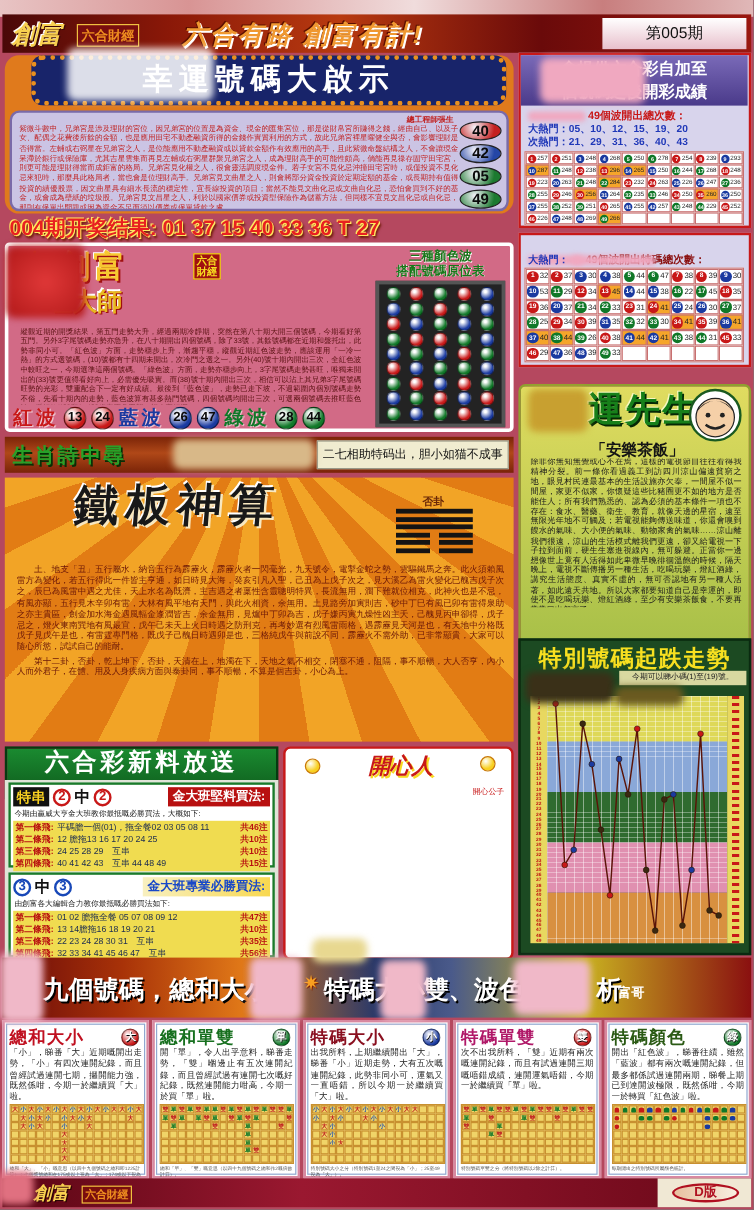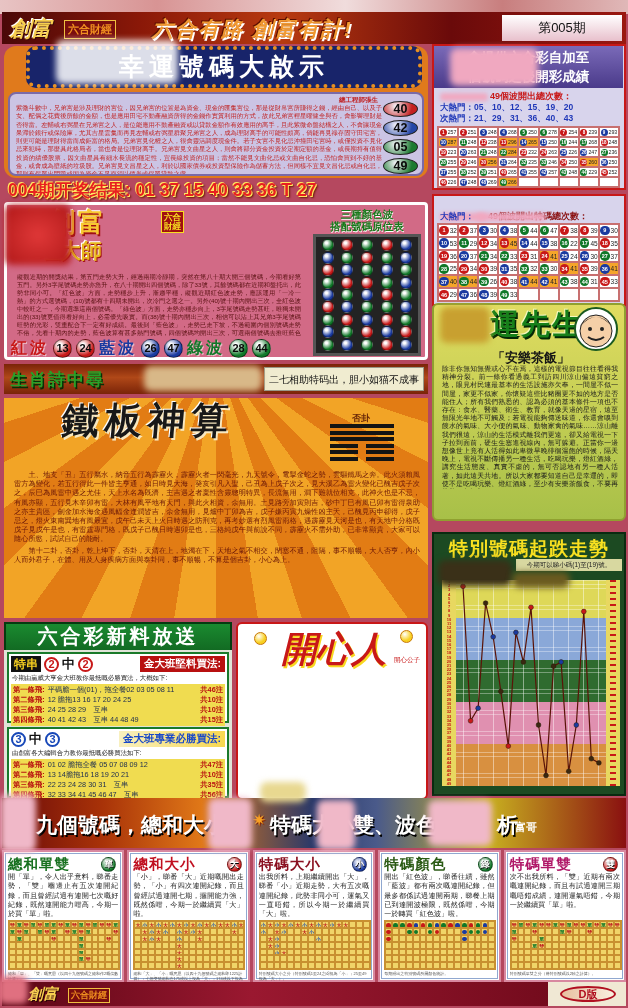--- a/index.html
+++ b/index.html
@@ -73,21 +73,21 @@
   .tag-grad{background:linear-gradient(90deg,#f8f0c0,#f8d850);color:#1848c8;font-size:10.5px;font-weight:900;padding:1px 4px;margin-left:auto;}
   .tip-intro{font-size:6.4px;color:#222;padding:0 3px;}
   .tip-rows{background:#f0dc50;margin:1px 2px;padding:1px 2px;}
   .tip-row{display:flex;font-size:7.3px;line-height:10px;color:#203050;}
   .tip-row .lbl{color:#b81010;font-weight:700;margin-right:3px;}
   .tip-row .cnt{color:#203050;}
   .tip-row .note{margin-left:auto;color:#b81010;font-weight:700;}
 
   
   #panelF{left:236px;top:622px;width:192px;height:178px;background:#fff;border:2.5px solid #c81818;border-radius:6px;}
-  #kaixin-title{position:absolute;left:0;top:2px;width:192px;text-align:center;font-size:35px;font-weight:900;font-style:italic;color:#c81818;text-shadow:1.5px 1.5px 0 #f8d820;}
+  #kaixin-title{position:absolute;left:0;top:2px;width:192px;text-align:center;font-size:18px;font-weight:900;font-style:italic;color:#c81818;text-shadow:1.5px 1.5px 0 #f8d820;}
   .smiley{position:absolute;width:13px;height:13px;border-radius:50%;background:radial-gradient(circle at 35% 30%,#fff,#f8d020 60%);border:1px solid #c87808;}
   #kaixin-sub{position:absolute;right:6px;top:32px;font-size:6.5px;color:#c81818;}
   #kaixin-bubble{position:absolute;left:6px;top:46px;width:176px;height:126px;background:#f0d418;border-radius:14px;}
   #kaixin-text{position:absolute;left:8px;top:6px;width:162px;font-size:12px;line-height:15.5px;color:#111;}
 
   
   #panelG{left:432px;top:44px;width:194px;height:146px;border:2.5px solid #c81818;background:#d8d4ec;}
   #g-title{position:absolute;left:0;top:0;width:189px;height:42px;background:linear-gradient(180deg,#7a6ab8,#4a3a8a);color:#fff;font-size:13.5px;font-weight:900;text-align:center;line-height:19px;padding-top:2px;}
   .g-subrow{position:absolute;left:6px;display:flex;align-items:center;gap:2px;}
   .inline-redact{display:inline-block;background:#f0a8c0;filter:blur(2px);border-radius:3px;}
@@ -97,21 +97,21 @@
   .grid49{position:absolute;display:grid;grid-template-columns:repeat(9,1fr);background:#fff;border:1px solid #c87070;}
   .g-cell{border:.5px solid #c87070;display:flex;align-items:center;justify-content:center;gap:1px;background:#fff;overflow:hidden;}
   .g-cell.hl{background:#f5a52a;}
   .g-ball{border-radius:50%;color:#fff;font-weight:700;display:flex;align-items:center;justify-content:center;flex:none;}
   .g-count{color:#222;}
 
   
   #panelH{left:432px;top:194px;width:194px;height:112px;border:2.5px solid #c81818;background:#d8d4ec;}
 
   
-  #panelI{left:432px;top:303px;width:194px;height:218px;background:linear-gradient(180deg,#e0dc60,#a8c048);border:2px solid #90a030;border-radius:6px;}
+  #panelI{left:432px;top:320px;width:194px;height:218px;background:linear-gradient(180deg,#e0dc60,#a8c048);border:2px solid #90a030;border-radius:6px;}
   #caiyun-title{position:absolute;left:56px;top:0px;font-size:29px;font-weight:900;color:#17801a;letter-spacing:2px;text-shadow:1.5px 1.5px 0 #052805,-1px -1px 0 #f8f8c0;}
   #caiyun-avatar{position:absolute;left:140px;top:2px;width:44px;height:44px;border-radius:50%;background:#fff;border:2px solid #1a5a20;overflow:hidden;}
   #caiyun-sub{position:absolute;left:0;top:44px;width:194px;text-align:center;font-size:13px;font-weight:900;color:#151515;}
   #caiyun-para{position:absolute;left:8px;top:60px;width:176px;height:124px;font-size:6.8px;line-height:8.2px;color:#1a1a1a;text-align:justify;overflow:hidden;}
   #caiyun-bottom{position:absolute;left:8px;top:186px;width:178px;height:28px;display:flex;align-items:center;}
   #caiyun-lbl{font-size:10.5px;line-height:12px;font-weight:900;color:#c81818;white-space:pre-line;}
   #caiyun-balls{display:flex;gap:6px;margin-left:8px;}
   .cball{width:24px;height:24px;border-radius:50%;color:#0a0a0a;font-size:13px;font-weight:900;display:flex;align-items:center;justify-content:center;border:1px solid rgba(0,0,0,.5);}
 
   
@@ -928,263 +928,263 @@
     <div class="redact" style="left:206px;top:0;width:44px;height:52px;background:#f0b8c8;"></div>
     <div class="redact" style="left:315px;top:2px;width:38px;height:50px;background:#f0b8c8;"></div>
     <div class="redact" style="left:426px;top:2px;width:64px;height:46px;background:#f0b8c8;"></div>
     <div class="redact" style="left:258px;top:-16px;width:46px;height:20px;background:#e8d890;"></div>
   </div>
 
   <div id="analysis-row" class="abs">
       <div class="acol">
         <div class="acol-in">
           <div class="acol-title-row">
-            <span class="acol-title" style="color: rgb(23, 112, 31);">總和單雙</span>
-            <span class="acol-badge" style="background: radial-gradient(circle at 35% 30%, rgba(255, 255, 255, 0.9), rgb(16, 120, 40) 70%);">單</span>
-          </div>
-          <div class="acol-text">開「單」，令人出乎意料，睇番走勢，「雙」嗰邊止有五次連開紀錄，而且曾經試過有連開七次嘅好紀錄，既然連開能力咁高，今期一於買「單」啦。</div>
+            <span class="acol-title" style="color: rgb(192, 16, 32);">總和大小</span>
+            <span class="acol-badge" style="background: radial-gradient(circle at 35% 30%, rgba(255, 255, 255, 0.9), rgb(200, 24, 24) 70%);">大</span>
+          </div>
+          <div class="acol-text">「小」，睇番「大」近期嘅開出走勢，「小」有四次連開紀錄，而且曾經試過連開七期，攞開能力強，既然係咁，今期一於繼續買「大」啦。</div>
           <div class="acol-grid">
-            <span class="acell" style="color: rgb(192, 32, 32);">雙</span>
-            <span class="acell" style="color: rgb(16, 120, 40);">單</span>
-            <span class="acell" style="color: rgb(192, 32, 32);">雙</span>
-            <span class="acell" style="color: rgb(16, 120, 40);">單</span>
-            <span class="acell" style="color: rgb(192, 32, 32);">雙</span>
-            <span class="acell" style="color: rgb(16, 120, 40);">單</span>
-            <span class="acell" style="color: rgb(16, 120, 40);">單</span>
-            <span class="acell" style="color: rgb(192, 32, 32);">雙</span>
-            <span class="acell" style="color: rgb(16, 120, 40);">單</span>
-            <span class="acell" style="color: rgb(192, 32, 32);">雙</span>
-            <span class="acell" style="color: rgb(16, 120, 40);">單</span>
-            <span class="acell" style="color: rgb(192, 32, 32);">雙</span>
-            <span class="acell" style="color: rgb(16, 120, 40);">單</span>
-            <span class="acell" style="color: rgb(192, 32, 32);">雙</span>
-            <span class="acell" style="color: rgb(192, 32, 32);">雙</span>
-            <span class="acell" style="color: rgb(16, 120, 40);">單</span>
-            <span class="acell" style="color: rgb(16, 120, 40);">單</span>
-            <span class="acell" style="color: rgb(192, 32, 32);">雙</span>
-            <span class="acell" style="color: rgb(16, 120, 40);">單</span>
-            <span class="acell"></span>
-            <span class="acell" style="color: rgb(16, 120, 40);">單</span>
-            <span class="acell" style="color: rgb(192, 32, 32);">雙</span>
-            <span class="acell" style="color: rgb(16, 120, 40);">單</span>
-            <span class="acell"></span>
-            <span class="acell" style="color: rgb(192, 32, 32);">雙</span>
-            <span class="acell" style="color: rgb(16, 120, 40);">單</span>
-            <span class="acell" style="color: rgb(192, 32, 32);">雙</span>
-            <span class="acell" style="color: rgb(16, 120, 40);">單</span>
-            <span class="acell"></span>
-            <span class="acell"></span>
-            <span class="acell"></span>
-            <span class="acell" style="color: rgb(192, 32, 32);">雙</span>
-            <span class="acell"></span>
-            <span class="acell" style="color: rgb(16, 120, 40);">單</span>
-            <span class="acell"></span>
-            <span class="acell"></span>
-            <span class="acell"></span>
-            <span class="acell"></span>
-            <span class="acell" style="color: rgb(192, 32, 32);">雙</span>
-            <span class="acell"></span>
-            <span class="acell"></span>
-            <span class="acell"></span>
-            <span class="acell" style="color: rgb(16, 120, 40);">單</span>
-            <span class="acell"></span>
-            <span class="acell"></span>
-            <span class="acell"></span>
-            <span class="acell" style="color: rgb(192, 32, 32);">雙</span>
-            <span class="acell"></span>
-            <span class="acell"></span>
-            <span class="acell"></span>
-            <span class="acell"></span>
-            <span class="acell"></span>
-            <span class="acell"></span>
-            <span class="acell"></span>
-            <span class="acell"></span>
-            <span class="acell"></span>
-            <span class="acell"></span>
-            <span class="acell"></span>
-            <span class="acell" style="color: rgb(16, 120, 40);">單</span>
-            <span class="acell"></span>
-            <span class="acell"></span>
-            <span class="acell"></span>
-            <span class="acell"></span>
-            <span class="acell"></span>
-            <span class="acell"></span>
-            <span class="acell"></span>
-            <span class="acell"></span>
-            <span class="acell"></span>
-            <span class="acell"></span>
-            <span class="acell"></span>
-            <span class="acell"></span>
-            <span class="acell"></span>
-            <span class="acell"></span>
-            <span class="acell"></span>
-            <span class="acell" style="color: rgb(16, 120, 40);">單</span>
-            <span class="acell"></span>
-            <span class="acell"></span>
-            <span class="acell"></span>
-            <span class="acell"></span>
-            <span class="acell"></span>
-            <span class="acell"></span>
-            <span class="acell"></span>
-            <span class="acell"></span>
-            <span class="acell"></span>
-            <span class="acell"></span>
-            <span class="acell"></span>
-            <span class="acell"></span>
-            <span class="acell"></span>
-            <span class="acell"></span>
-            <span class="acell"></span>
-            <span class="acell" style="color: rgb(16, 120, 40);">單</span>
-            <span class="acell" style="color: rgb(192, 32, 32);">雙</span>
-            <span class="acell"></span>
-            <span class="acell"></span>
-            <span class="acell"></span>
-            <span class="acell"></span>
-            <span class="acell"></span>
-            <span class="acell"></span>
-            <span class="acell"></span>
-            <span class="acell"></span>
-            <span class="acell"></span>
-            <span class="acell"></span>
-            <span class="acell"></span>
-            <span class="acell"></span>
-            <span class="acell"></span>
-            <span class="acell"></span>
-            <span class="acell"></span>
-            <span class="acell"></span>
-            <span class="acell"></span>
-            <span class="acell"></span>
-            <span class="acell"></span>
-            <span class="acell"></span>
-          </div>
-          <div class="acol-foot">總和「單」、「雙」嘅意思（以四十九個號碼之總和作2嘅倍數計算）。</div>
+            <span class="acell" style="color: rgb(192, 32, 32);">大</span>
+            <span class="acell" style="color: rgb(32, 80, 176);">小</span>
+            <span class="acell" style="color: rgb(192, 32, 32);">大</span>
+            <span class="acell" style="color: rgb(32, 80, 176);">小</span>
+            <span class="acell" style="color: rgb(192, 32, 32);">大</span>
+            <span class="acell" style="color: rgb(32, 80, 176);">小</span>
+            <span class="acell" style="color: rgb(192, 32, 32);">大</span>
+            <span class="acell" style="color: rgb(32, 80, 176);">小</span>
+            <span class="acell" style="color: rgb(192, 32, 32);">大</span>
+            <span class="acell" style="color: rgb(32, 80, 176);">小</span>
+            <span class="acell" style="color: rgb(192, 32, 32);">大</span>
+            <span class="acell" style="color: rgb(32, 80, 176);">小</span>
+            <span class="acell" style="color: rgb(192, 32, 32);">大</span>
+            <span class="acell" style="color: rgb(192, 32, 32);">大</span>
+            <span class="acell" style="color: rgb(32, 80, 176);">小</span>
+            <span class="acell" style="color: rgb(192, 32, 32);">大</span>
+            <span class="acell"></span>
+            <span class="acell" style="color: rgb(192, 32, 32);">大</span>
+            <span class="acell" style="color: rgb(32, 80, 176);">小</span>
+            <span class="acell" style="color: rgb(192, 32, 32);">大</span>
+            <span class="acell" style="color: rgb(32, 80, 176);">小</span>
+            <span class="acell"></span>
+            <span class="acell" style="color: rgb(32, 80, 176);">小</span>
+            <span class="acell" style="color: rgb(192, 32, 32);">大</span>
+            <span class="acell" style="color: rgb(32, 80, 176);">小</span>
+            <span class="acell" style="color: rgb(192, 32, 32);">大</span>
+            <span class="acell"></span>
+            <span class="acell"></span>
+            <span class="acell"></span>
+            <span class="acell"></span>
+            <span class="acell" style="color: rgb(192, 32, 32);">大</span>
+            <span class="acell"></span>
+            <span class="acell"></span>
+            <span class="acell" style="color: rgb(192, 32, 32);">大</span>
+            <span class="acell" style="color: rgb(32, 80, 176);">小</span>
+            <span class="acell" style="color: rgb(192, 32, 32);">大</span>
+            <span class="acell"></span>
+            <span class="acell"></span>
+            <span class="acell" style="color: rgb(32, 80, 176);">小</span>
+            <span class="acell"></span>
+            <span class="acell"></span>
+            <span class="acell" style="color: rgb(192, 32, 32);">大</span>
+            <span class="acell"></span>
+            <span class="acell"></span>
+            <span class="acell"></span>
+            <span class="acell"></span>
+            <span class="acell"></span>
+            <span class="acell"></span>
+            <span class="acell"></span>
+            <span class="acell"></span>
+            <span class="acell"></span>
+            <span class="acell"></span>
+            <span class="acell"></span>
+            <span class="acell"></span>
+            <span class="acell" style="color: rgb(192, 32, 32);">大</span>
+            <span class="acell"></span>
+            <span class="acell"></span>
+            <span class="acell"></span>
+            <span class="acell"></span>
+            <span class="acell"></span>
+            <span class="acell"></span>
+            <span class="acell"></span>
+            <span class="acell"></span>
+            <span class="acell"></span>
+            <span class="acell"></span>
+            <span class="acell"></span>
+            <span class="acell"></span>
+            <span class="acell"></span>
+            <span class="acell"></span>
+            <span class="acell"></span>
+            <span class="acell" style="color: rgb(192, 32, 32);">大</span>
+            <span class="acell"></span>
+            <span class="acell"></span>
+            <span class="acell"></span>
+            <span class="acell"></span>
+            <span class="acell"></span>
+            <span class="acell"></span>
+            <span class="acell"></span>
+            <span class="acell"></span>
+            <span class="acell"></span>
+            <span class="acell"></span>
+            <span class="acell"></span>
+            <span class="acell"></span>
+            <span class="acell"></span>
+            <span class="acell"></span>
+            <span class="acell"></span>
+            <span class="acell" style="color: rgb(192, 32, 32);">大</span>
+            <span class="acell"></span>
+            <span class="acell"></span>
+            <span class="acell"></span>
+            <span class="acell"></span>
+            <span class="acell"></span>
+            <span class="acell"></span>
+            <span class="acell"></span>
+            <span class="acell"></span>
+            <span class="acell"></span>
+            <span class="acell"></span>
+            <span class="acell"></span>
+            <span class="acell"></span>
+            <span class="acell"></span>
+            <span class="acell"></span>
+            <span class="acell"></span>
+            <span class="acell" style="color: rgb(192, 32, 32);">大</span>
+            <span class="acell"></span>
+            <span class="acell"></span>
+            <span class="acell"></span>
+            <span class="acell"></span>
+            <span class="acell"></span>
+            <span class="acell"></span>
+            <span class="acell"></span>
+            <span class="acell"></span>
+            <span class="acell"></span>
+          </div>
+          <div class="acol-foot">總和「大」、「小」嘅意思（以四十九個號碼之總和即1225計算）：七個獎號總和在175或以上視為「大」；174或以下視為「小」。</div>
         </div>
       </div>
       <div class="acol">
         <div class="acol-in">
           <div class="acol-title-row">
-            <span class="acol-title" style="color: rgb(192, 16, 32);">總和大小</span>
-            <span class="acol-badge" style="background: radial-gradient(circle at 35% 30%, rgba(255, 255, 255, 0.9), rgb(200, 24, 24) 70%);">大</span>
-          </div>
-          <div class="acol-text">「小」，睇番「大」近期嘅開出走勢，「小」有四次連開紀錄，而且曾經試過連開七期，攞開能力強，既然係咁，今期一於繼續買「大」啦。</div>
+            <span class="acol-title" style="color: rgb(23, 112, 31);">總和單雙</span>
+            <span class="acol-badge" style="background: radial-gradient(circle at 35% 30%, rgba(255, 255, 255, 0.9), rgb(16, 120, 40) 70%);">單</span>
+          </div>
+          <div class="acol-text">開「單」，令人出乎意料，睇番走勢，「雙」嗰邊止有五次連開紀錄，而且曾經試過有連開七次嘅好紀錄，既然連開能力咁高，今期一於買「單」啦。</div>
           <div class="acol-grid">
-            <span class="acell" style="color: rgb(192, 32, 32);">大</span>
-            <span class="acell" style="color: rgb(32, 80, 176);">小</span>
-            <span class="acell" style="color: rgb(192, 32, 32);">大</span>
-            <span class="acell" style="color: rgb(32, 80, 176);">小</span>
-            <span class="acell" style="color: rgb(192, 32, 32);">大</span>
-            <span class="acell" style="color: rgb(32, 80, 176);">小</span>
-            <span class="acell" style="color: rgb(192, 32, 32);">大</span>
-            <span class="acell" style="color: rgb(32, 80, 176);">小</span>
-            <span class="acell" style="color: rgb(192, 32, 32);">大</span>
-            <span class="acell" style="color: rgb(32, 80, 176);">小</span>
-            <span class="acell" style="color: rgb(192, 32, 32);">大</span>
-            <span class="acell" style="color: rgb(32, 80, 176);">小</span>
-            <span class="acell" style="color: rgb(192, 32, 32);">大</span>
-            <span class="acell" style="color: rgb(192, 32, 32);">大</span>
-            <span class="acell" style="color: rgb(32, 80, 176);">小</span>
-            <span class="acell" style="color: rgb(192, 32, 32);">大</span>
-            <span class="acell"></span>
-            <span class="acell" style="color: rgb(192, 32, 32);">大</span>
-            <span class="acell" style="color: rgb(32, 80, 176);">小</span>
-            <span class="acell" style="color: rgb(192, 32, 32);">大</span>
-            <span class="acell" style="color: rgb(32, 80, 176);">小</span>
-            <span class="acell"></span>
-            <span class="acell" style="color: rgb(32, 80, 176);">小</span>
-            <span class="acell" style="color: rgb(192, 32, 32);">大</span>
-            <span class="acell" style="color: rgb(32, 80, 176);">小</span>
-            <span class="acell" style="color: rgb(192, 32, 32);">大</span>
-            <span class="acell"></span>
-            <span class="acell"></span>
-            <span class="acell"></span>
-            <span class="acell"></span>
-            <span class="acell" style="color: rgb(192, 32, 32);">大</span>
-            <span class="acell"></span>
-            <span class="acell"></span>
-            <span class="acell" style="color: rgb(192, 32, 32);">大</span>
-            <span class="acell" style="color: rgb(32, 80, 176);">小</span>
-            <span class="acell" style="color: rgb(192, 32, 32);">大</span>
-            <span class="acell"></span>
-            <span class="acell"></span>
-            <span class="acell" style="color: rgb(32, 80, 176);">小</span>
-            <span class="acell"></span>
-            <span class="acell"></span>
-            <span class="acell" style="color: rgb(192, 32, 32);">大</span>
-            <span class="acell"></span>
-            <span class="acell"></span>
-            <span class="acell"></span>
-            <span class="acell"></span>
-            <span class="acell"></span>
-            <span class="acell"></span>
-            <span class="acell"></span>
-            <span class="acell"></span>
-            <span class="acell"></span>
-            <span class="acell"></span>
-            <span class="acell"></span>
-            <span class="acell"></span>
-            <span class="acell" style="color: rgb(192, 32, 32);">大</span>
-            <span class="acell"></span>
-            <span class="acell"></span>
-            <span class="acell"></span>
-            <span class="acell"></span>
-            <span class="acell"></span>
-            <span class="acell"></span>
-            <span class="acell"></span>
-            <span class="acell"></span>
-            <span class="acell"></span>
-            <span class="acell"></span>
-            <span class="acell"></span>
-            <span class="acell"></span>
-            <span class="acell"></span>
-            <span class="acell"></span>
-            <span class="acell"></span>
-            <span class="acell" style="color: rgb(192, 32, 32);">大</span>
-            <span class="acell"></span>
-            <span class="acell"></span>
-            <span class="acell"></span>
-            <span class="acell"></span>
-            <span class="acell"></span>
-            <span class="acell"></span>
-            <span class="acell"></span>
-            <span class="acell"></span>
-            <span class="acell"></span>
-            <span class="acell"></span>
-            <span class="acell"></span>
-            <span class="acell"></span>
-            <span class="acell"></span>
-            <span class="acell"></span>
-            <span class="acell"></span>
-            <span class="acell" style="color: rgb(192, 32, 32);">大</span>
-            <span class="acell"></span>
-            <span class="acell"></span>
-            <span class="acell"></span>
-            <span class="acell"></span>
-            <span class="acell"></span>
-            <span class="acell"></span>
-            <span class="acell"></span>
-            <span class="acell"></span>
-            <span class="acell"></span>
-            <span class="acell"></span>
-            <span class="acell"></span>
-            <span class="acell"></span>
-            <span class="acell"></span>
-            <span class="acell"></span>
-            <span class="acell"></span>
-            <span class="acell" style="color: rgb(192, 32, 32);">大</span>
-            <span class="acell"></span>
-            <span class="acell"></span>
-            <span class="acell"></span>
-            <span class="acell"></span>
-            <span class="acell"></span>
-            <span class="acell"></span>
-            <span class="acell"></span>
-            <span class="acell"></span>
-            <span class="acell"></span>
-          </div>
-          <div class="acol-foot">總和「大」、「小」嘅意思（以四十九個號碼之總和即1225計算）：七個獎號總和在175或以上視為「大」；174或以下視為「小」。</div>
+            <span class="acell" style="color: rgb(192, 32, 32);">雙</span>
+            <span class="acell" style="color: rgb(16, 120, 40);">單</span>
+            <span class="acell" style="color: rgb(192, 32, 32);">雙</span>
+            <span class="acell" style="color: rgb(16, 120, 40);">單</span>
+            <span class="acell" style="color: rgb(192, 32, 32);">雙</span>
+            <span class="acell" style="color: rgb(16, 120, 40);">單</span>
+            <span class="acell" style="color: rgb(16, 120, 40);">單</span>
+            <span class="acell" style="color: rgb(192, 32, 32);">雙</span>
+            <span class="acell" style="color: rgb(16, 120, 40);">單</span>
+            <span class="acell" style="color: rgb(192, 32, 32);">雙</span>
+            <span class="acell" style="color: rgb(16, 120, 40);">單</span>
+            <span class="acell" style="color: rgb(192, 32, 32);">雙</span>
+            <span class="acell" style="color: rgb(16, 120, 40);">單</span>
+            <span class="acell" style="color: rgb(192, 32, 32);">雙</span>
+            <span class="acell" style="color: rgb(192, 32, 32);">雙</span>
+            <span class="acell" style="color: rgb(16, 120, 40);">單</span>
+            <span class="acell" style="color: rgb(16, 120, 40);">單</span>
+            <span class="acell" style="color: rgb(192, 32, 32);">雙</span>
+            <span class="acell" style="color: rgb(16, 120, 40);">單</span>
+            <span class="acell"></span>
+            <span class="acell" style="color: rgb(16, 120, 40);">單</span>
+            <span class="acell" style="color: rgb(192, 32, 32);">雙</span>
+            <span class="acell" style="color: rgb(16, 120, 40);">單</span>
+            <span class="acell"></span>
+            <span class="acell" style="color: rgb(192, 32, 32);">雙</span>
+            <span class="acell" style="color: rgb(16, 120, 40);">單</span>
+            <span class="acell" style="color: rgb(192, 32, 32);">雙</span>
+            <span class="acell" style="color: rgb(16, 120, 40);">單</span>
+            <span class="acell"></span>
+            <span class="acell"></span>
+            <span class="acell"></span>
+            <span class="acell" style="color: rgb(192, 32, 32);">雙</span>
+            <span class="acell"></span>
+            <span class="acell" style="color: rgb(16, 120, 40);">單</span>
+            <span class="acell"></span>
+            <span class="acell"></span>
+            <span class="acell"></span>
+            <span class="acell"></span>
+            <span class="acell" style="color: rgb(192, 32, 32);">雙</span>
+            <span class="acell"></span>
+            <span class="acell"></span>
+            <span class="acell"></span>
+            <span class="acell" style="color: rgb(16, 120, 40);">單</span>
+            <span class="acell"></span>
+            <span class="acell"></span>
+            <span class="acell"></span>
+            <span class="acell" style="color: rgb(192, 32, 32);">雙</span>
+            <span class="acell"></span>
+            <span class="acell"></span>
+            <span class="acell"></span>
+            <span class="acell"></span>
+            <span class="acell"></span>
+            <span class="acell"></span>
+            <span class="acell"></span>
+            <span class="acell"></span>
+            <span class="acell"></span>
+            <span class="acell"></span>
+            <span class="acell"></span>
+            <span class="acell" style="color: rgb(16, 120, 40);">單</span>
+            <span class="acell"></span>
+            <span class="acell"></span>
+            <span class="acell"></span>
+            <span class="acell"></span>
+            <span class="acell"></span>
+            <span class="acell"></span>
+            <span class="acell"></span>
+            <span class="acell"></span>
+            <span class="acell"></span>
+            <span class="acell"></span>
+            <span class="acell"></span>
+            <span class="acell"></span>
+            <span class="acell"></span>
+            <span class="acell"></span>
+            <span class="acell"></span>
+            <span class="acell" style="color: rgb(16, 120, 40);">單</span>
+            <span class="acell"></span>
+            <span class="acell"></span>
+            <span class="acell"></span>
+            <span class="acell"></span>
+            <span class="acell"></span>
+            <span class="acell"></span>
+            <span class="acell"></span>
+            <span class="acell"></span>
+            <span class="acell"></span>
+            <span class="acell"></span>
+            <span class="acell"></span>
+            <span class="acell"></span>
+            <span class="acell"></span>
+            <span class="acell"></span>
+            <span class="acell"></span>
+            <span class="acell" style="color: rgb(16, 120, 40);">單</span>
+            <span class="acell" style="color: rgb(192, 32, 32);">雙</span>
+            <span class="acell"></span>
+            <span class="acell"></span>
+            <span class="acell"></span>
+            <span class="acell"></span>
+            <span class="acell"></span>
+            <span class="acell"></span>
+            <span class="acell"></span>
+            <span class="acell"></span>
+            <span class="acell"></span>
+            <span class="acell"></span>
+            <span class="acell"></span>
+            <span class="acell"></span>
+            <span class="acell"></span>
+            <span class="acell"></span>
+            <span class="acell"></span>
+            <span class="acell"></span>
+            <span class="acell"></span>
+            <span class="acell"></span>
+            <span class="acell"></span>
+            <span class="acell"></span>
+          </div>
+          <div class="acol-foot">總和「單」、「雙」嘅意思（以四十九個號碼之總和作2嘅倍數計算）。</div>
         </div>
       </div>
       <div class="acol">
         <div class="acol-in">
           <div class="acol-title-row">
             <span class="acol-title" style="color: rgb(138, 16, 32);">特碼大小</span>
             <span class="acol-badge" style="background: radial-gradient(circle at 35% 30%, rgba(255, 255, 255, 0.9), rgb(26, 58, 160) 70%);">小</span>
           </div>
           <div class="acol-text">出我所料，上期繼續開出「大」，睇番「小」近期走勢，大有五次嘅連開紀錄，此勢非同小可，運氣又一直唔錯，所以今期一於繼續買「大」啦。</div>
           <div class="acol-grid">
@@ -1300,315 +1300,315 @@
             <span class="acell"></span>
             <span class="acell"></span>
             <span class="acell"></span>
           </div>
           <div class="acol-foot">特別號碼大小之分（特別號碼1至24之間視為「小」；25至49視為「大」）。</div>
         </div>
       </div>
       <div class="acol">
         <div class="acol-in">
           <div class="acol-title-row">
-            <span class="acol-title" style="color: rgb(42, 90, 20);">特碼顏色</span>
-            <span class="acol-badge" style="background: radial-gradient(circle at 35% 30%, rgba(255, 255, 255, 0.9), rgb(16, 120, 40) 70%);">綠</span>
-          </div>
-          <div class="acol-text">開出「紅色波」，睇番往績，雖然「藍波」都有兩次嘅連開紀錄，但最多都係試過連開兩期，睇餐上期已到達開波極限，既然係咁，今期一於轉買「紅色波」啦。</div>
+            <span class="acol-title" style="color: rgb(176, 24, 104);">特碼單雙</span>
+            <span class="acol-badge" style="background: radial-gradient(circle at 35% 30%, rgba(255, 255, 255, 0.9), rgb(200, 24, 24) 70%);">雙</span>
+          </div>
+          <div class="acol-text">次不出我所料，「雙」近期有兩次嘅連開紀錄，而且有試過連開三期嘅唔錯成績，連開運氣唔錯，今期一於繼續買「單」啦。</div>
           <div class="acol-grid">
-            <span class="acell">
-              <span class="adot" style="background: rgb(200, 24, 24);"></span>
-            </span>
-            <span class="acell">
-              <span class="adot" style="background: rgb(16, 120, 40);"></span>
-            </span>
-            <span class="acell">
-              <span class="adot" style="background: rgb(16, 120, 40);"></span>
-            </span>
-            <span class="acell">
-              <span class="adot" style="background: rgb(200, 24, 24);"></span>
-            </span>
-            <span class="acell">
-              <span class="adot" style="background: rgb(26, 58, 160);"></span>
-            </span>
-            <span class="acell">
-              <span class="adot" style="background: rgb(200, 24, 24);"></span>
-            </span>
-            <span class="acell">
-              <span class="adot" style="background: rgb(16, 120, 40);"></span>
-            </span>
-            <span class="acell">
-              <span class="adot" style="background: rgb(26, 58, 160);"></span>
-            </span>
-            <span class="acell">
-              <span class="adot" style="background: rgb(16, 120, 40);"></span>
-            </span>
-            <span class="acell">
-              <span class="adot" style="background: rgb(200, 24, 24);"></span>
-            </span>
-            <span class="acell">
-              <span class="adot" style="background: rgb(26, 58, 160);"></span>
-            </span>
-            <span class="acell">
-              <span class="adot" style="background: rgb(16, 120, 40);"></span>
-            </span>
-            <span class="acell">
-              <span class="adot" style="background: rgb(200, 24, 24);"></span>
-            </span>
-            <span class="acell">
-              <span class="adot" style="background: rgb(16, 120, 40);"></span>
-            </span>
-            <span class="acell">
-              <span class="adot" style="background: rgb(26, 58, 160);"></span>
-            </span>
-            <span class="acell"></span>
-            <span class="acell">
-              <span class="adot" style="background: rgb(200, 24, 24);"></span>
-            </span>
-            <span class="acell"></span>
-            <span class="acell"></span>
-            <span class="acell">
-              <span class="adot" style="background: rgb(16, 120, 40);"></span>
-            </span>
-            <span class="acell">
-              <span class="adot" style="background: rgb(16, 120, 40);"></span>
-            </span>
-            <span class="acell"></span>
-            <span class="acell">
-              <span class="adot" style="background: rgb(16, 120, 40);"></span>
-            </span>
-            <span class="acell">
-              <span class="adot" style="background: rgb(200, 24, 24);"></span>
-            </span>
-            <span class="acell"></span>
-            <span class="acell"></span>
-            <span class="acell"></span>
-            <span class="acell">
-              <span class="adot" style="background: rgb(26, 58, 160);"></span>
-            </span>
-            <span class="acell">
-              <span class="adot" style="background: rgb(16, 120, 40);"></span>
-            </span>
-            <span class="acell">
-              <span class="adot" style="background: rgb(16, 120, 40);"></span>
-            </span>
-            <span class="acell">
-              <span class="adot" style="background: rgb(26, 58, 160);"></span>
-            </span>
-            <span class="acell"></span>
-            <span class="acell">
-              <span class="adot" style="background: rgb(200, 24, 24);"></span>
-            </span>
-            <span class="acell"></span>
-            <span class="acell"></span>
-            <span class="acell"></span>
-            <span class="acell"></span>
-            <span class="acell"></span>
-            <span class="acell"></span>
-            <span class="acell"></span>
-            <span class="acell"></span>
-            <span class="acell"></span>
-            <span class="acell"></span>
-            <span class="acell">
-              <span class="adot" style="background: rgb(26, 58, 160);"></span>
-            </span>
-            <span class="acell"></span>
-            <span class="acell"></span>
-            <span class="acell"></span>
-            <span class="acell"></span>
-            <span class="acell"></span>
-            <span class="acell"></span>
-            <span class="acell"></span>
-            <span class="acell"></span>
-            <span class="acell"></span>
-            <span class="acell"></span>
-            <span class="acell"></span>
-            <span class="acell"></span>
-            <span class="acell"></span>
-            <span class="acell"></span>
-            <span class="acell"></span>
-            <span class="acell"></span>
-            <span class="acell"></span>
-            <span class="acell"></span>
-            <span class="acell"></span>
-            <span class="acell"></span>
-            <span class="acell"></span>
-            <span class="acell"></span>
-            <span class="acell"></span>
-            <span class="acell"></span>
-            <span class="acell"></span>
-            <span class="acell"></span>
-            <span class="acell"></span>
-            <span class="acell"></span>
-            <span class="acell"></span>
-            <span class="acell"></span>
-            <span class="acell"></span>
-            <span class="acell"></span>
-            <span class="acell"></span>
-            <span class="acell"></span>
-            <span class="acell"></span>
-            <span class="acell"></span>
-            <span class="acell"></span>
-            <span class="acell"></span>
-            <span class="acell"></span>
-            <span class="acell"></span>
-            <span class="acell"></span>
-            <span class="acell"></span>
-            <span class="acell"></span>
-            <span class="acell"></span>
-            <span class="acell"></span>
-            <span class="acell"></span>
-            <span class="acell"></span>
-            <span class="acell"></span>
-            <span class="acell"></span>
-            <span class="acell"></span>
-            <span class="acell"></span>
-            <span class="acell"></span>
-            <span class="acell"></span>
-            <span class="acell"></span>
-            <span class="acell"></span>
-            <span class="acell"></span>
-            <span class="acell"></span>
-            <span class="acell"></span>
-            <span class="acell"></span>
-            <span class="acell"></span>
-            <span class="acell"></span>
-            <span class="acell"></span>
-            <span class="acell"></span>
-            <span class="acell"></span>
-            <span class="acell"></span>
-            <span class="acell"></span>
-            <span class="acell"></span>
-            <span class="acell"></span>
-          </div>
-          <div class="acol-foot">每期開出之特別號碼所屬顏色統計。</div>
+            <span class="acell" style="color: rgb(192, 32, 32);">雙</span>
+            <span class="acell" style="color: rgb(16, 120, 40);">單</span>
+            <span class="acell" style="color: rgb(192, 32, 32);">雙</span>
+            <span class="acell" style="color: rgb(16, 120, 40);">單</span>
+            <span class="acell" style="color: rgb(192, 32, 32);">雙</span>
+            <span class="acell" style="color: rgb(192, 32, 32);">雙</span>
+            <span class="acell" style="color: rgb(16, 120, 40);">單</span>
+            <span class="acell" style="color: rgb(192, 32, 32);">雙</span>
+            <span class="acell" style="color: rgb(16, 120, 40);">單</span>
+            <span class="acell" style="color: rgb(192, 32, 32);">雙</span>
+            <span class="acell" style="color: rgb(192, 32, 32);">雙</span>
+            <span class="acell" style="color: rgb(16, 120, 40);">單</span>
+            <span class="acell" style="color: rgb(192, 32, 32);">雙</span>
+            <span class="acell" style="color: rgb(16, 120, 40);">單</span>
+            <span class="acell" style="color: rgb(192, 32, 32);">雙</span>
+            <span class="acell" style="color: rgb(192, 32, 32);">雙</span>
+            <span class="acell" style="color: rgb(16, 120, 40);">單</span>
+            <span class="acell"></span>
+            <span class="acell"></span>
+            <span class="acell" style="color: rgb(192, 32, 32);">雙</span>
+            <span class="acell"></span>
+            <span class="acell"></span>
+            <span class="acell"></span>
+            <span class="acell" style="color: rgb(16, 120, 40);">單</span>
+            <span class="acell" style="color: rgb(192, 32, 32);">雙</span>
+            <span class="acell"></span>
+            <span class="acell"></span>
+            <span class="acell" style="color: rgb(192, 32, 32);">雙</span>
+            <span class="acell"></span>
+            <span class="acell"></span>
+            <span class="acell"></span>
+            <span class="acell"></span>
+            <span class="acell" style="color: rgb(192, 32, 32);">雙</span>
+            <span class="acell"></span>
+            <span class="acell"></span>
+            <span class="acell"></span>
+            <span class="acell" style="color: rgb(16, 120, 40);">單</span>
+            <span class="acell"></span>
+            <span class="acell"></span>
+            <span class="acell"></span>
+            <span class="acell"></span>
+            <span class="acell"></span>
+            <span class="acell"></span>
+            <span class="acell"></span>
+            <span class="acell"></span>
+            <span class="acell"></span>
+            <span class="acell"></span>
+            <span class="acell"></span>
+            <span class="acell"></span>
+            <span class="acell"></span>
+            <span class="acell"></span>
+            <span class="acell" style="color: rgb(16, 120, 40);">單</span>
+            <span class="acell" style="color: rgb(192, 32, 32);">雙</span>
+            <span class="acell"></span>
+            <span class="acell"></span>
+            <span class="acell"></span>
+            <span class="acell"></span>
+            <span class="acell"></span>
+            <span class="acell"></span>
+            <span class="acell"></span>
+            <span class="acell"></span>
+            <span class="acell"></span>
+            <span class="acell"></span>
+            <span class="acell"></span>
+            <span class="acell"></span>
+            <span class="acell"></span>
+            <span class="acell"></span>
+            <span class="acell"></span>
+            <span class="acell"></span>
+            <span class="acell"></span>
+            <span class="acell"></span>
+            <span class="acell"></span>
+            <span class="acell"></span>
+            <span class="acell"></span>
+            <span class="acell"></span>
+            <span class="acell"></span>
+            <span class="acell"></span>
+            <span class="acell"></span>
+            <span class="acell"></span>
+            <span class="acell"></span>
+            <span class="acell"></span>
+            <span class="acell"></span>
+            <span class="acell"></span>
+            <span class="acell"></span>
+            <span class="acell"></span>
+            <span class="acell"></span>
+            <span class="acell"></span>
+            <span class="acell"></span>
+            <span class="acell"></span>
+            <span class="acell"></span>
+            <span class="acell"></span>
+            <span class="acell"></span>
+            <span class="acell"></span>
+            <span class="acell"></span>
+            <span class="acell"></span>
+            <span class="acell"></span>
+            <span class="acell"></span>
+            <span class="acell"></span>
+            <span class="acell"></span>
+            <span class="acell"></span>
+            <span class="acell"></span>
+            <span class="acell"></span>
+            <span class="acell"></span>
+            <span class="acell"></span>
+            <span class="acell"></span>
+            <span class="acell"></span>
+            <span class="acell"></span>
+            <span class="acell"></span>
+            <span class="acell"></span>
+            <span class="acell"></span>
+            <span class="acell"></span>
+            <span class="acell"></span>
+          </div>
+          <div class="acol-foot">特別號碼單雙之分（將特別號碼以2除之計算）。</div>
         </div>
       </div>
       <div class="acol">
         <div class="acol-in">
           <div class="acol-title-row">
-            <span class="acol-title" style="color: rgb(176, 24, 104);">特碼單雙</span>
-            <span class="acol-badge" style="background: radial-gradient(circle at 35% 30%, rgba(255, 255, 255, 0.9), rgb(200, 24, 24) 70%);">雙</span>
-          </div>
-          <div class="acol-text">次不出我所料，「雙」近期有兩次嘅連開紀錄，而且有試過連開三期嘅唔錯成績，連開運氣唔錯，今期一於繼續買「單」啦。</div>
+            <span class="acol-title" style="color: rgb(42, 90, 20);">特碼顏色</span>
+            <span class="acol-badge" style="background: radial-gradient(circle at 35% 30%, rgba(255, 255, 255, 0.9), rgb(16, 120, 40) 70%);">綠</span>
+          </div>
+          <div class="acol-text">開出「紅色波」，睇番往績，雖然「藍波」都有兩次嘅連開紀錄，但最多都係試過連開兩期，睇餐上期已到達開波極限，既然係咁，今期一於轉買「紅色波」啦。</div>
           <div class="acol-grid">
-            <span class="acell" style="color: rgb(192, 32, 32);">雙</span>
-            <span class="acell" style="color: rgb(16, 120, 40);">單</span>
-            <span class="acell" style="color: rgb(192, 32, 32);">雙</span>
-            <span class="acell" style="color: rgb(16, 120, 40);">單</span>
-            <span class="acell" style="color: rgb(192, 32, 32);">雙</span>
-            <span class="acell" style="color: rgb(192, 32, 32);">雙</span>
-            <span class="acell" style="color: rgb(16, 120, 40);">單</span>
-            <span class="acell" style="color: rgb(192, 32, 32);">雙</span>
-            <span class="acell" style="color: rgb(16, 120, 40);">單</span>
-            <span class="acell" style="color: rgb(192, 32, 32);">雙</span>
-            <span class="acell" style="color: rgb(192, 32, 32);">雙</span>
-            <span class="acell" style="color: rgb(16, 120, 40);">單</span>
-            <span class="acell" style="color: rgb(192, 32, 32);">雙</span>
-            <span class="acell" style="color: rgb(16, 120, 40);">單</span>
-            <span class="acell" style="color: rgb(192, 32, 32);">雙</span>
-            <span class="acell" style="color: rgb(192, 32, 32);">雙</span>
-            <span class="acell" style="color: rgb(16, 120, 40);">單</span>
-            <span class="acell"></span>
-            <span class="acell"></span>
-            <span class="acell" style="color: rgb(192, 32, 32);">雙</span>
-            <span class="acell"></span>
-            <span class="acell"></span>
-            <span class="acell"></span>
-            <span class="acell" style="color: rgb(16, 120, 40);">單</span>
-            <span class="acell" style="color: rgb(192, 32, 32);">雙</span>
-            <span class="acell"></span>
-            <span class="acell"></span>
-            <span class="acell" style="color: rgb(192, 32, 32);">雙</span>
-            <span class="acell"></span>
-            <span class="acell"></span>
-            <span class="acell"></span>
-            <span class="acell"></span>
-            <span class="acell" style="color: rgb(192, 32, 32);">雙</span>
-            <span class="acell"></span>
-            <span class="acell"></span>
-            <span class="acell"></span>
-            <span class="acell" style="color: rgb(16, 120, 40);">單</span>
-            <span class="acell"></span>
-            <span class="acell"></span>
-            <span class="acell"></span>
-            <span class="acell"></span>
-            <span class="acell"></span>
-            <span class="acell"></span>
-            <span class="acell"></span>
-            <span class="acell"></span>
-            <span class="acell"></span>
-            <span class="acell"></span>
-            <span class="acell"></span>
-            <span class="acell"></span>
-            <span class="acell"></span>
-            <span class="acell"></span>
-            <span class="acell" style="color: rgb(16, 120, 40);">單</span>
-            <span class="acell" style="color: rgb(192, 32, 32);">雙</span>
-            <span class="acell"></span>
-            <span class="acell"></span>
-            <span class="acell"></span>
-            <span class="acell"></span>
-            <span class="acell"></span>
-            <span class="acell"></span>
-            <span class="acell"></span>
-            <span class="acell"></span>
-            <span class="acell"></span>
-            <span class="acell"></span>
-            <span class="acell"></span>
-            <span class="acell"></span>
-            <span class="acell"></span>
-            <span class="acell"></span>
-            <span class="acell"></span>
-            <span class="acell"></span>
-            <span class="acell"></span>
-            <span class="acell"></span>
-            <span class="acell"></span>
-            <span class="acell"></span>
-            <span class="acell"></span>
-            <span class="acell"></span>
-            <span class="acell"></span>
-            <span class="acell"></span>
-            <span class="acell"></span>
-            <span class="acell"></span>
-            <span class="acell"></span>
-            <span class="acell"></span>
-            <span class="acell"></span>
-            <span class="acell"></span>
-            <span class="acell"></span>
-            <span class="acell"></span>
-            <span class="acell"></span>
-            <span class="acell"></span>
-            <span class="acell"></span>
-            <span class="acell"></span>
-            <span class="acell"></span>
-            <span class="acell"></span>
-            <span class="acell"></span>
-            <span class="acell"></span>
-            <span class="acell"></span>
-            <span class="acell"></span>
-            <span class="acell"></span>
-            <span class="acell"></span>
-            <span class="acell"></span>
-            <span class="acell"></span>
-            <span class="acell"></span>
-            <span class="acell"></span>
-            <span class="acell"></span>
-            <span class="acell"></span>
-            <span class="acell"></span>
-            <span class="acell"></span>
-            <span class="acell"></span>
-            <span class="acell"></span>
-            <span class="acell"></span>
-            <span class="acell"></span>
-            <span class="acell"></span>
-            <span class="acell"></span>
-            <span class="acell"></span>
-          </div>
-          <div class="acol-foot">特別號碼單雙之分（將特別號碼以2除之計算）。</div>
+            <span class="acell">
+              <span class="adot" style="background: rgb(200, 24, 24);"></span>
+            </span>
+            <span class="acell">
+              <span class="adot" style="background: rgb(16, 120, 40);"></span>
+            </span>
+            <span class="acell">
+              <span class="adot" style="background: rgb(16, 120, 40);"></span>
+            </span>
+            <span class="acell">
+              <span class="adot" style="background: rgb(200, 24, 24);"></span>
+            </span>
+            <span class="acell">
+              <span class="adot" style="background: rgb(26, 58, 160);"></span>
+            </span>
+            <span class="acell">
+              <span class="adot" style="background: rgb(200, 24, 24);"></span>
+            </span>
+            <span class="acell">
+              <span class="adot" style="background: rgb(16, 120, 40);"></span>
+            </span>
+            <span class="acell">
+              <span class="adot" style="background: rgb(26, 58, 160);"></span>
+            </span>
+            <span class="acell">
+              <span class="adot" style="background: rgb(16, 120, 40);"></span>
+            </span>
+            <span class="acell">
+              <span class="adot" style="background: rgb(200, 24, 24);"></span>
+            </span>
+            <span class="acell">
+              <span class="adot" style="background: rgb(26, 58, 160);"></span>
+            </span>
+            <span class="acell">
+              <span class="adot" style="background: rgb(16, 120, 40);"></span>
+            </span>
+            <span class="acell">
+              <span class="adot" style="background: rgb(200, 24, 24);"></span>
+            </span>
+            <span class="acell">
+              <span class="adot" style="background: rgb(16, 120, 40);"></span>
+            </span>
+            <span class="acell">
+              <span class="adot" style="background: rgb(26, 58, 160);"></span>
+            </span>
+            <span class="acell"></span>
+            <span class="acell">
+              <span class="adot" style="background: rgb(200, 24, 24);"></span>
+            </span>
+            <span class="acell"></span>
+            <span class="acell"></span>
+            <span class="acell">
+              <span class="adot" style="background: rgb(16, 120, 40);"></span>
+            </span>
+            <span class="acell">
+              <span class="adot" style="background: rgb(16, 120, 40);"></span>
+            </span>
+            <span class="acell"></span>
+            <span class="acell">
+              <span class="adot" style="background: rgb(16, 120, 40);"></span>
+            </span>
+            <span class="acell">
+              <span class="adot" style="background: rgb(200, 24, 24);"></span>
+            </span>
+            <span class="acell"></span>
+            <span class="acell"></span>
+            <span class="acell"></span>
+            <span class="acell">
+              <span class="adot" style="background: rgb(26, 58, 160);"></span>
+            </span>
+            <span class="acell">
+              <span class="adot" style="background: rgb(16, 120, 40);"></span>
+            </span>
+            <span class="acell">
+              <span class="adot" style="background: rgb(16, 120, 40);"></span>
+            </span>
+            <span class="acell">
+              <span class="adot" style="background: rgb(26, 58, 160);"></span>
+            </span>
+            <span class="acell"></span>
+            <span class="acell">
+              <span class="adot" style="background: rgb(200, 24, 24);"></span>
+            </span>
+            <span class="acell"></span>
+            <span class="acell"></span>
+            <span class="acell"></span>
+            <span class="acell"></span>
+            <span class="acell"></span>
+            <span class="acell"></span>
+            <span class="acell"></span>
+            <span class="acell"></span>
+            <span class="acell"></span>
+            <span class="acell"></span>
+            <span class="acell">
+              <span class="adot" style="background: rgb(26, 58, 160);"></span>
+            </span>
+            <span class="acell"></span>
+            <span class="acell"></span>
+            <span class="acell"></span>
+            <span class="acell"></span>
+            <span class="acell"></span>
+            <span class="acell"></span>
+            <span class="acell"></span>
+            <span class="acell"></span>
+            <span class="acell"></span>
+            <span class="acell"></span>
+            <span class="acell"></span>
+            <span class="acell"></span>
+            <span class="acell"></span>
+            <span class="acell"></span>
+            <span class="acell"></span>
+            <span class="acell"></span>
+            <span class="acell"></span>
+            <span class="acell"></span>
+            <span class="acell"></span>
+            <span class="acell"></span>
+            <span class="acell"></span>
+            <span class="acell"></span>
+            <span class="acell"></span>
+            <span class="acell"></span>
+            <span class="acell"></span>
+            <span class="acell"></span>
+            <span class="acell"></span>
+            <span class="acell"></span>
+            <span class="acell"></span>
+            <span class="acell"></span>
+            <span class="acell"></span>
+            <span class="acell"></span>
+            <span class="acell"></span>
+            <span class="acell"></span>
+            <span class="acell"></span>
+            <span class="acell"></span>
+            <span class="acell"></span>
+            <span class="acell"></span>
+            <span class="acell"></span>
+            <span class="acell"></span>
+            <span class="acell"></span>
+            <span class="acell"></span>
+            <span class="acell"></span>
+            <span class="acell"></span>
+            <span class="acell"></span>
+            <span class="acell"></span>
+            <span class="acell"></span>
+            <span class="acell"></span>
+            <span class="acell"></span>
+            <span class="acell"></span>
+            <span class="acell"></span>
+            <span class="acell"></span>
+            <span class="acell"></span>
+            <span class="acell"></span>
+            <span class="acell"></span>
+            <span class="acell"></span>
+            <span class="acell"></span>
+            <span class="acell"></span>
+            <span class="acell"></span>
+            <span class="acell"></span>
+            <span class="acell"></span>
+            <span class="acell"></span>
+            <span class="acell"></span>
+            <span class="acell"></span>
+            <span class="acell"></span>
+            <span class="acell"></span>
+            <span class="acell"></span>
+            <span class="acell"></span>
+          </div>
+          <div class="acol-foot">每期開出之特別號碼所屬顏色統計。</div>
         </div>
       </div>
     </div>
 
   <div id="footer" class="abs">
     <span id="footer-logo">創富</span>
     <span id="footer-logo-sub">六合財經</span>
     <div id="footer-cream">
       <div id="footer-edition">D版</div>
     </div>

